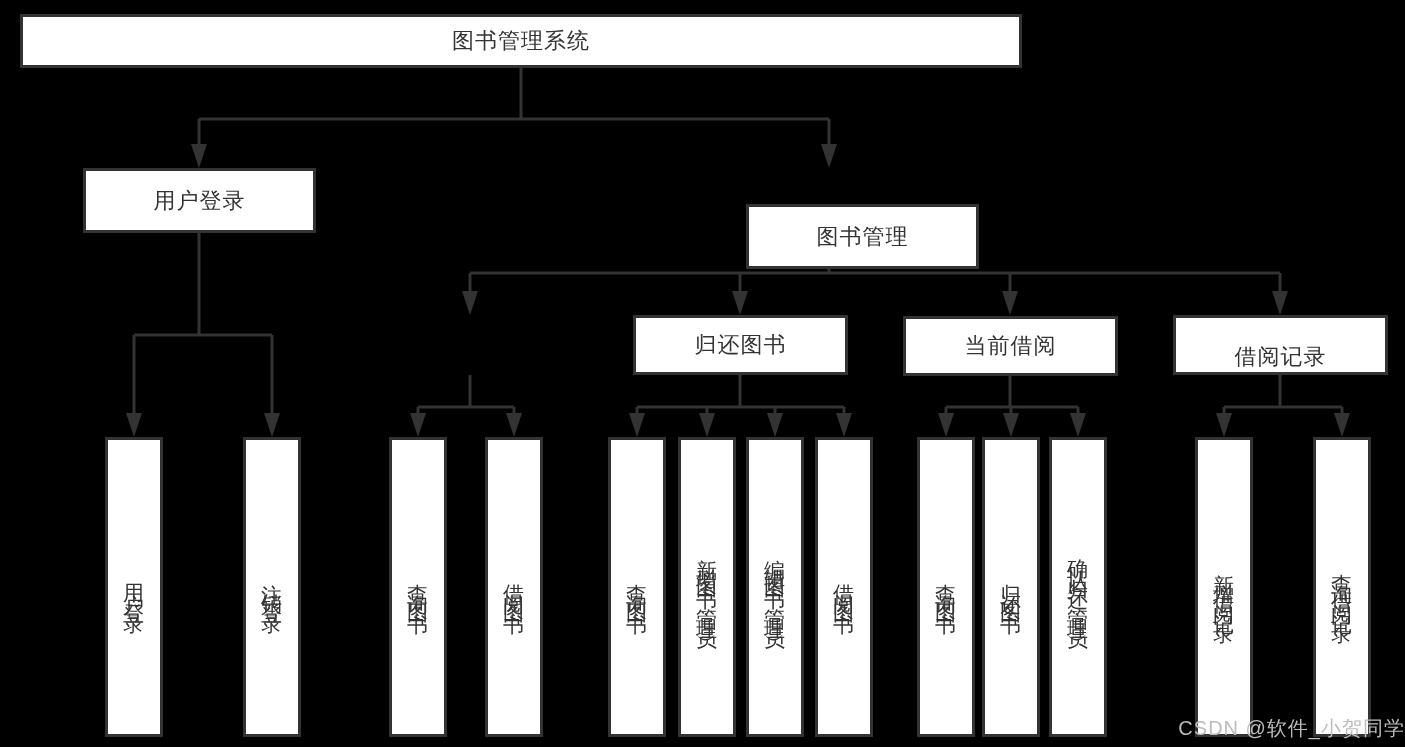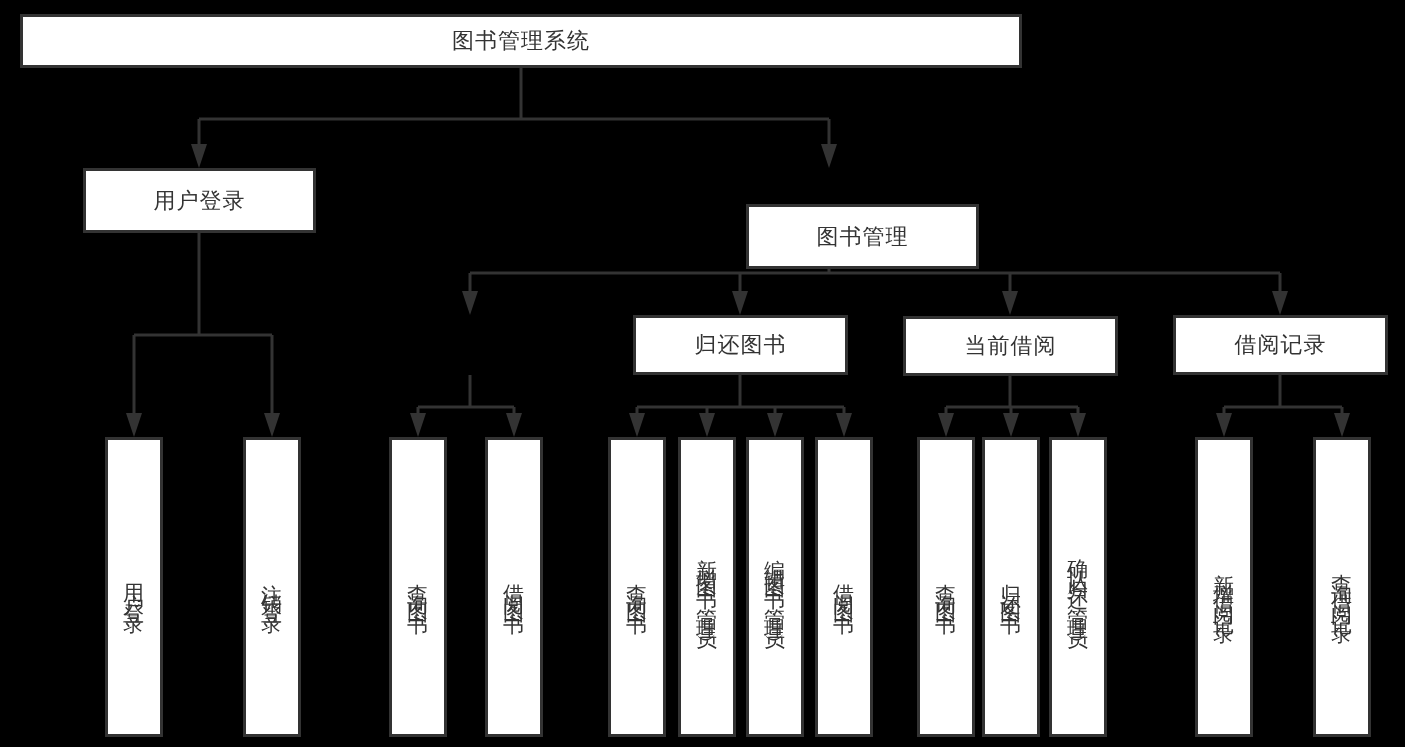--- a/index.html
+++ b/index.html
@@ -114,21 +114,21 @@
   <div class="node" style="left:746px; top:168px; width:233px; height:65px;margin-top:36px;">
     <span>图书管理</span>
   </div>
 
   <div class="node" style="left:633px; top:315px; width:215px; height:60px;">
     <span>归还图书</span>
   </div>
   <div class="node" style="left:903px; top:316px; width:215px; height:60px;">
     <span>当前借阅</span>
   </div>
-  <div class="node" style="left:1173px; top:315px; width:215px; height:60px;">
+  <div class="node" style="left:1173px; top:315px; width:215px; height:60px;align-items:flex-end;">
     <span>借阅记录</span>
   </div>
 
   <div class="leaf" style="left:105px;">
     <span>用户登录</span>
   </div>
   <div class="leaf" style="left:243px;">
     <span>注销登录</span>
   </div>
 
@@ -162,14 +162,15 @@
     <span>确认归还（管理员）</span>
   </div>
 
   <div class="leaf" style="left:1195px;">
     <span>新增借阅记录</span>
   </div>
   <div class="leaf" style="left:1313px;">
     <span>查询借阅记录</span>
   </div>
 
+  <div id="watermark">CSDN @软件_小贺同学</div>
 
 </div>
 
 </body></html>

